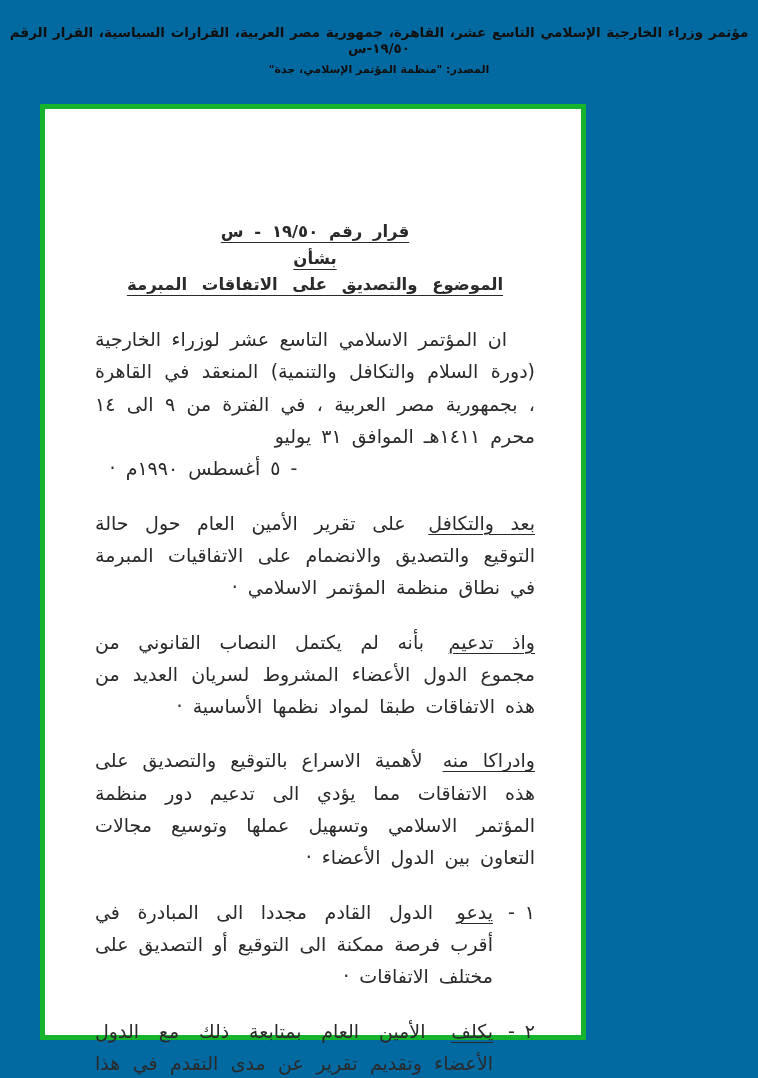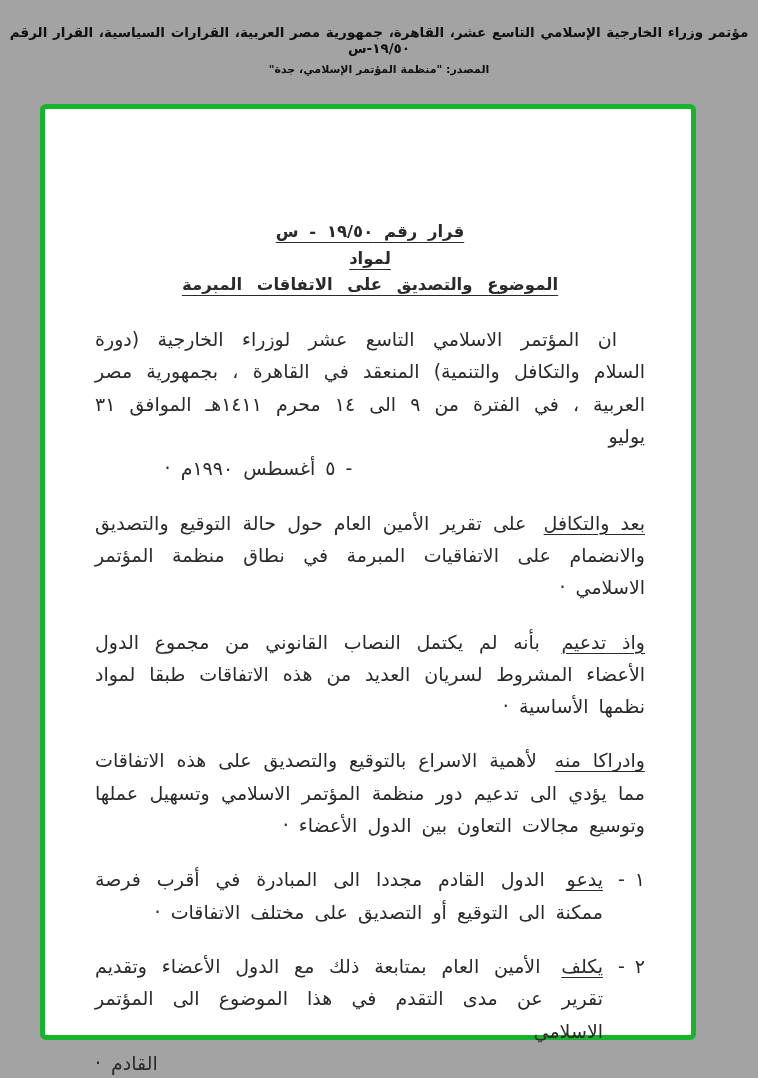--- a/index.html
+++ b/index.html
@@ -1,20 +1,20 @@
 <!DOCTYPE html>
 <html lang="ar"><head>
 <meta charset="utf-8">
 <style>
   html, body { margin: 0; padding: 0; background: #ffffff; }
   .page {
     position: relative;
     width: 758px;
     height: 1078px;
-    background: #a3a3a3;
+    background: #0369a1;
     font-family: "DejaVu Sans", sans-serif;
     overflow: hidden;
   }
 
   
   .top-header {
     position: absolute;
     top: 24px;
     left: 0;
     width: 100%;
@@ -32,25 +32,25 @@
     margin-top: 7px;
     font-size: 11px;
     font-weight: bold;
   }
 
   
   .frame {
     position: absolute;
     left: 40px;
     top: 104px;
-    width: 656px;
+    width: 546px;
     height: 936px;
     box-sizing: border-box;
     border: 5px solid #16b32c;
-    border-radius: 6px;
+    border-radius: 1px;
     background: #ffffff;
   }
 
   
   .doc {
     position: absolute;
     left: 0; top: 0; right: 0; bottom: 0;
     padding: 110px 46px 0 50px;
     direction: rtl;
     color: #2a2a2a;
@@ -124,21 +124,21 @@
   <div class="top-header">
     <div class="hdr1">مؤتمر وزراء الخارجية الإسلامي التاسع عشر، القاهرة، جمهورية مصر العربية، القرارات السياسية، القرار الرقم ١٩/٥٠-س</div>
     <div class="hdr2">المصدر:  "منظمة المؤتمر الإسلامي، جدة"</div>
   </div>
 
   <div class="frame">
     <div class="doc">
 
       <div class="title-block">
         <span class="row"><span class="title-line">قرار رقم ١٩/٥٠ - س</span></span>
-        <span class="row"><span class="title-line">لمواد</span></span>
+        <span class="row"><span class="title-line">بشأن</span></span>
         <span class="row"><span class="title-line spread">الموضوع والتصديق على الاتفاقات المبرمة</span></span>
       </div>
 
       <div class="body-text">
 
         <p class="para first">
           <span>ان المؤتمر الاسلامي التاسع عشر لوزراء الخارجية (دورة السلام والتكافل والتنمية) المنعقد في القاهرة ، بجمهورية مصر العربية ، في الفترة من ٩ الى ١٤ محرم ١٤١١هـ الموافق ٣١ يوليو</span>
           <span class="tail">- ٥ أغسطس ١٩٩٠م ·</span>
         </p>
 

